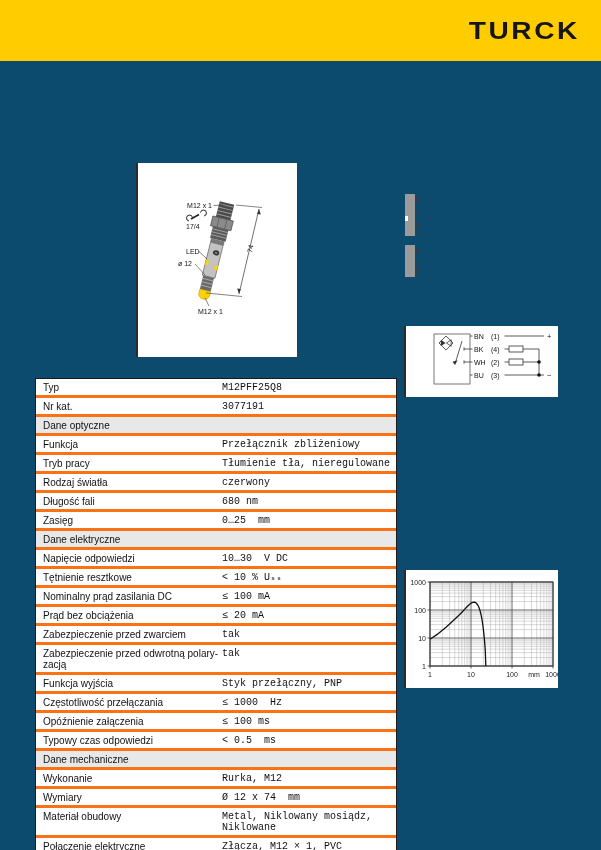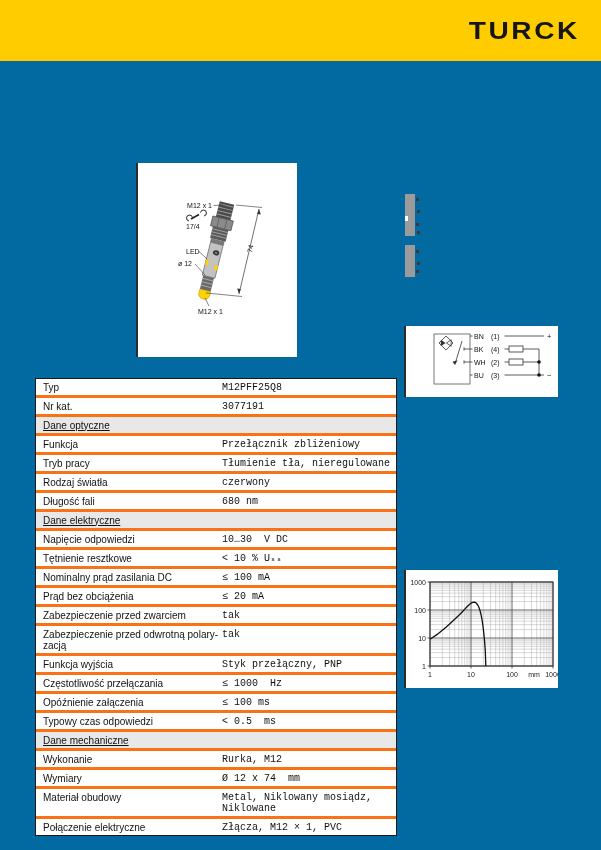--- a/index.html
+++ b/index.html
@@ -1,16 +1,16 @@
 <!DOCTYPE html>
 <html><head>
 <meta charset="utf-8">
 <style>
   html,body{margin:0;padding:0;background:#fff;}
-  .page{position:relative;width:601px;height:850px;background:#0369a1;overflow:hidden;
+  .page{position:relative;width:601px;height:850px;background:#0c4a6e;overflow:hidden;
         font-family:"Liberation Sans","DejaVu Sans",sans-serif;color:#111;}
   
   .header{position:absolute;left:0;top:0;width:601px;height:61px;}
   .logo{position:absolute;right:21px;top:17px;font-size:27px;font-weight:900;
         letter-spacing:2.5px;color:#161616;transform:scaleY(.92) scaleX(1.04);
         transform-origin:right top;}
   
   .fig{position:absolute;background:#fff;border-left:2px solid #2b2b2b;}
   .product-fig{left:136px;top:163px;width:159px;height:194px;}
   .wiring-fig{left:404px;top:326px;width:152px;height:71px;}
@@ -22,21 +22,21 @@
   .strip2{left:405px;top:245px;width:10px;height:32px;}
   .notch{position:absolute;left:0;top:22px;width:3px;height:5px;background:#fff;}
   .mark{position:absolute;width:3px;height:3px;background:#3a3a3a;}
   
   .spec{position:absolute;left:35px;top:370px;width:360px;border:1px solid #1a1a1a;
         font-size:10px;line-height:11px;background:#fff;margin-top:8px;}
   .srow{display:flex;border-top:3px solid #f97316;align-items:flex-start;}
   .srow:first-child{border-top:none;}
   .srow .lab{width:179px;padding:2.5px 0 2.5px 7px;}
   .srow .val{flex:1;padding:2.5px 2px 2.5px 0;white-space:pre-wrap;font-family:Liberation Mono, monospace;}
-  .srow.section{background:#e8e8e8;text-decoration:underline;}
+  .srow.section{background:#e8e8e8;}
   .srow.section .lab{width:auto;}
   text{font-family:"Liberation Sans","DejaVu Sans",sans-serif;}
 </style>
 </head>
 <body>
 
 <div class="page">
 
   <div class="header" id="header" style="background: rgb(255, 204, 0);">
     <div class="logo">TURCK</div>
@@ -261,20 +261,24 @@
         <div class="val">Tłumienie tła, nieregulowane</div>
       </div>
       <div class="srow">
         <div class="lab">Rodzaj światła</div>
         <div class="val">czerwony</div>
       </div>
       <div class="srow">
         <div class="lab">Długość fali</div>
         <div class="val">680 nm</div>
       </div>
+      <div class="srow">
+        <div class="lab">Zasięg</div>
+        <div class="val">0…25  mm</div>
+      </div>
       <div class="srow section">
         <div class="lab">Dane elektryczne</div>
       </div>
       <div class="srow">
         <div class="lab">Napięcie odpowiedzi</div>
         <div class="val">10…30  V DC</div>
       </div>
       <div class="srow">
         <div class="lab">Tętnienie resztkowe</div>
         <div class="val">&lt; 10 % Uₛₛ</div>

